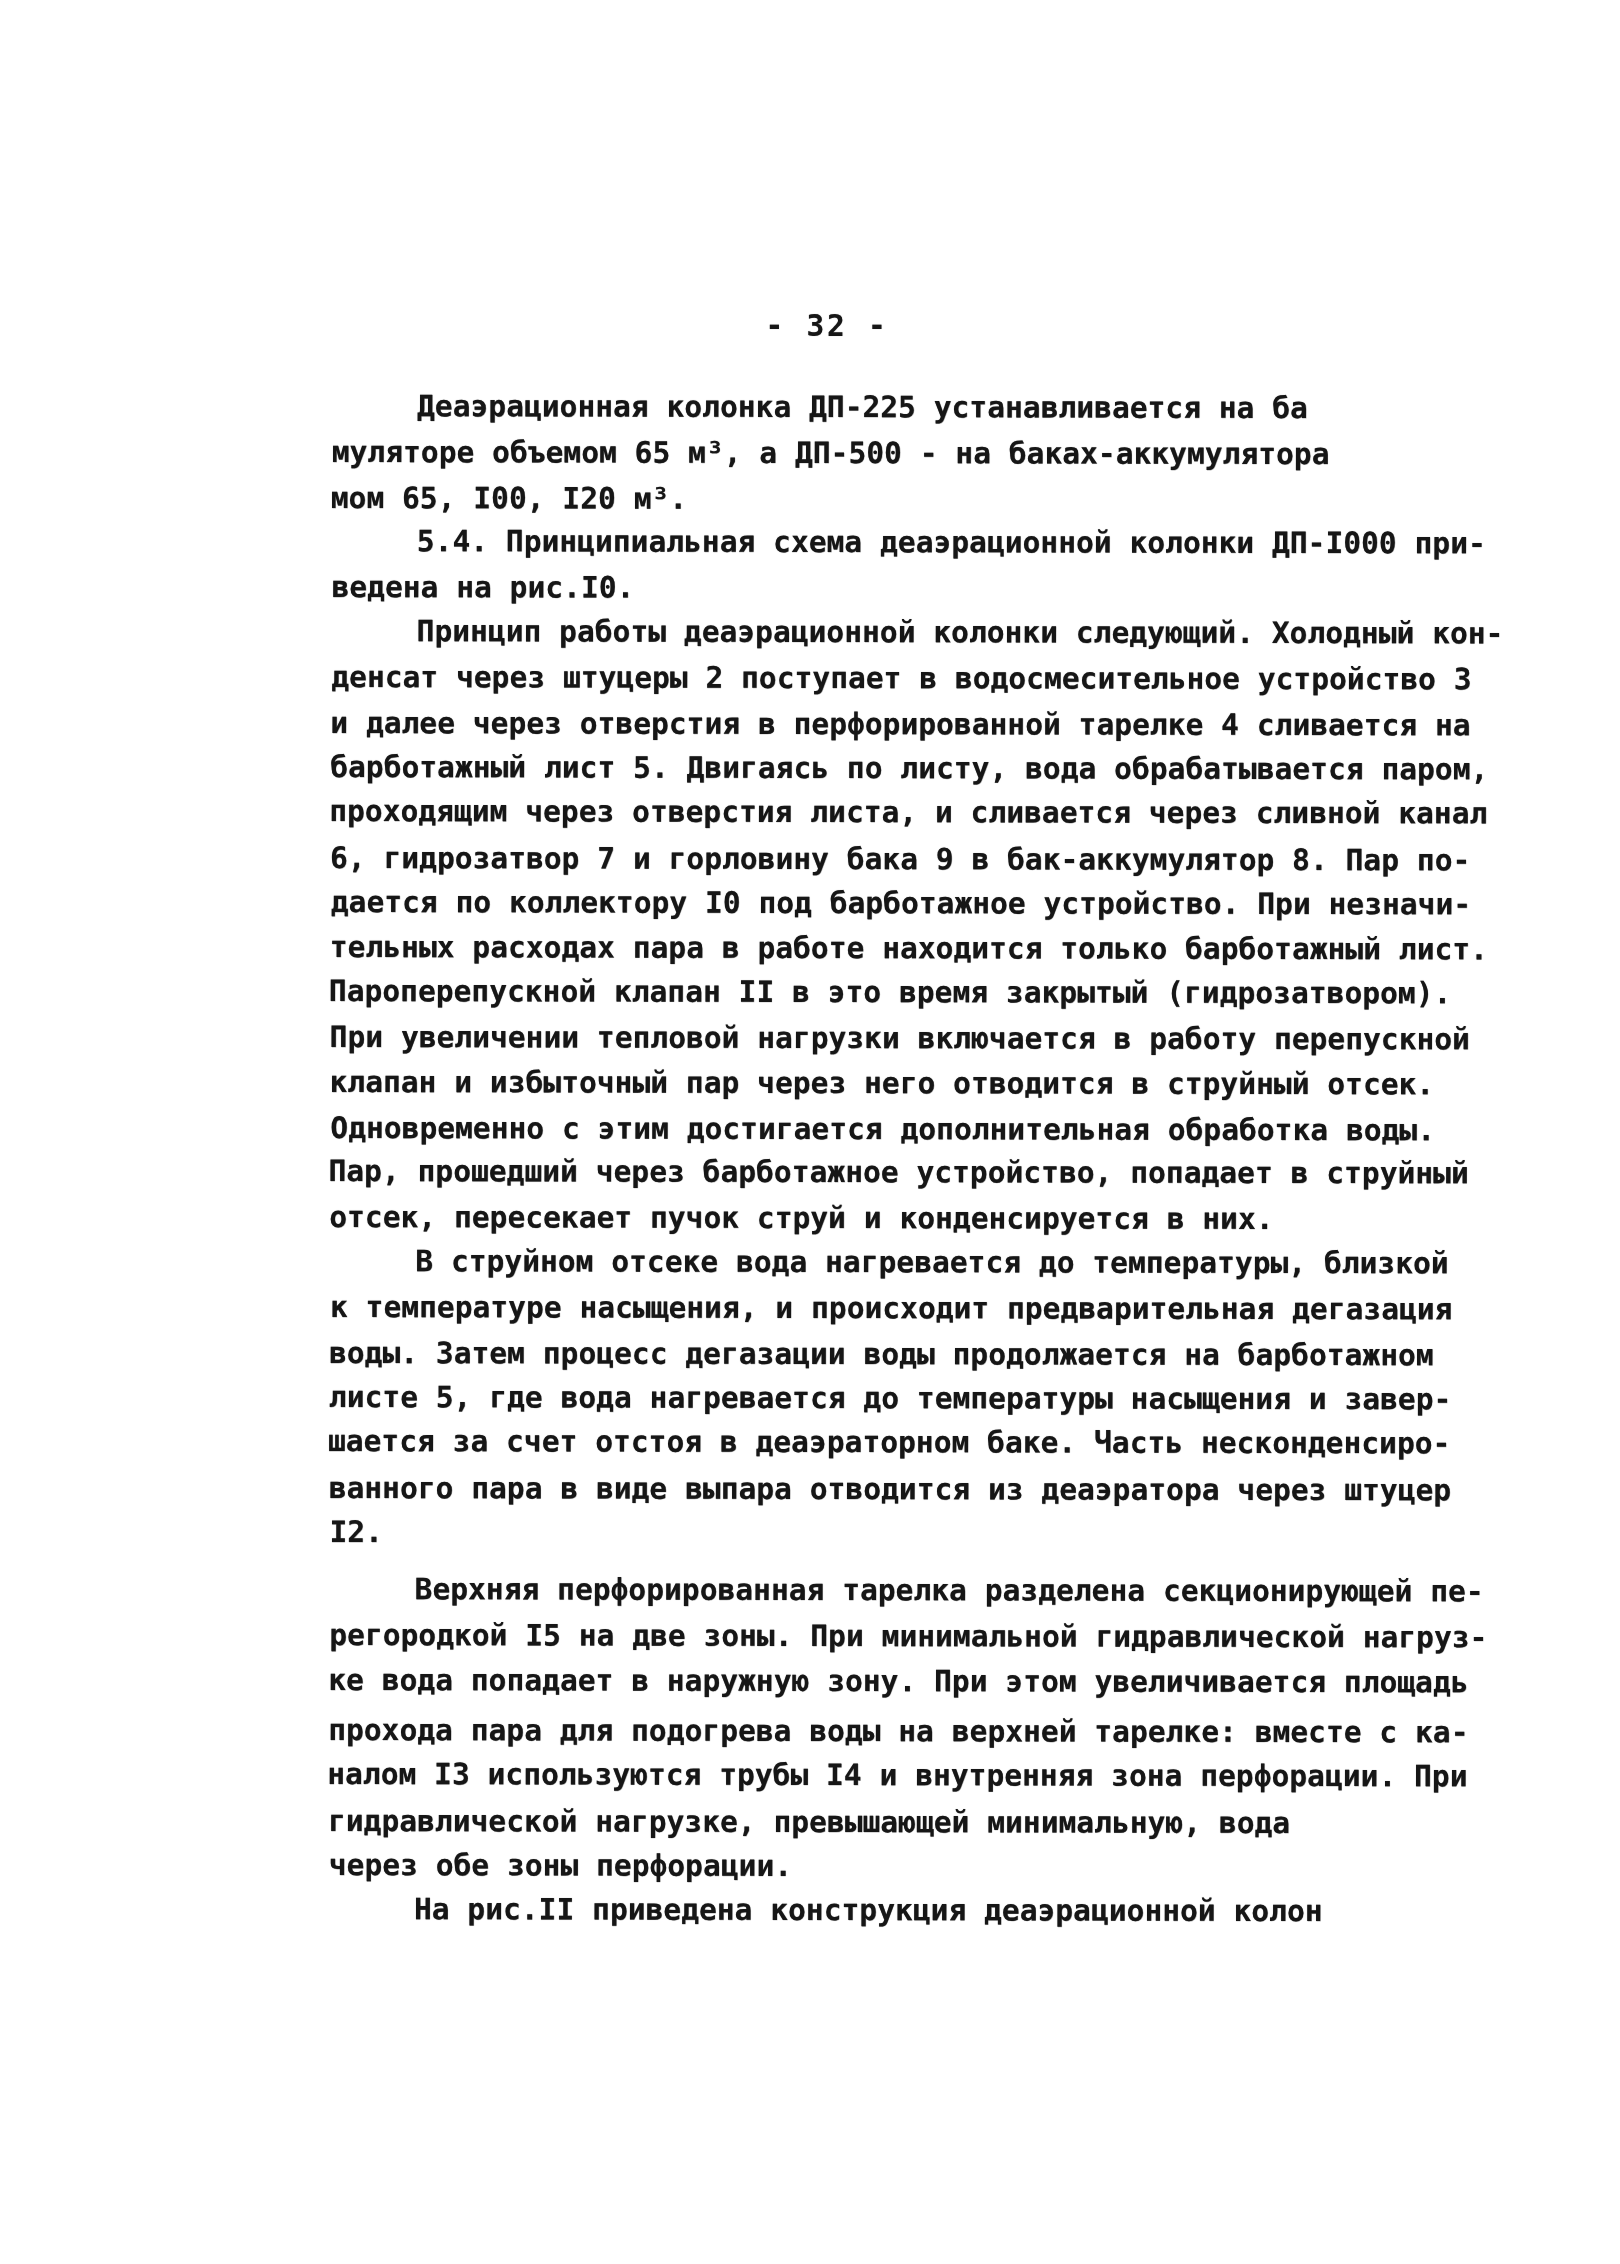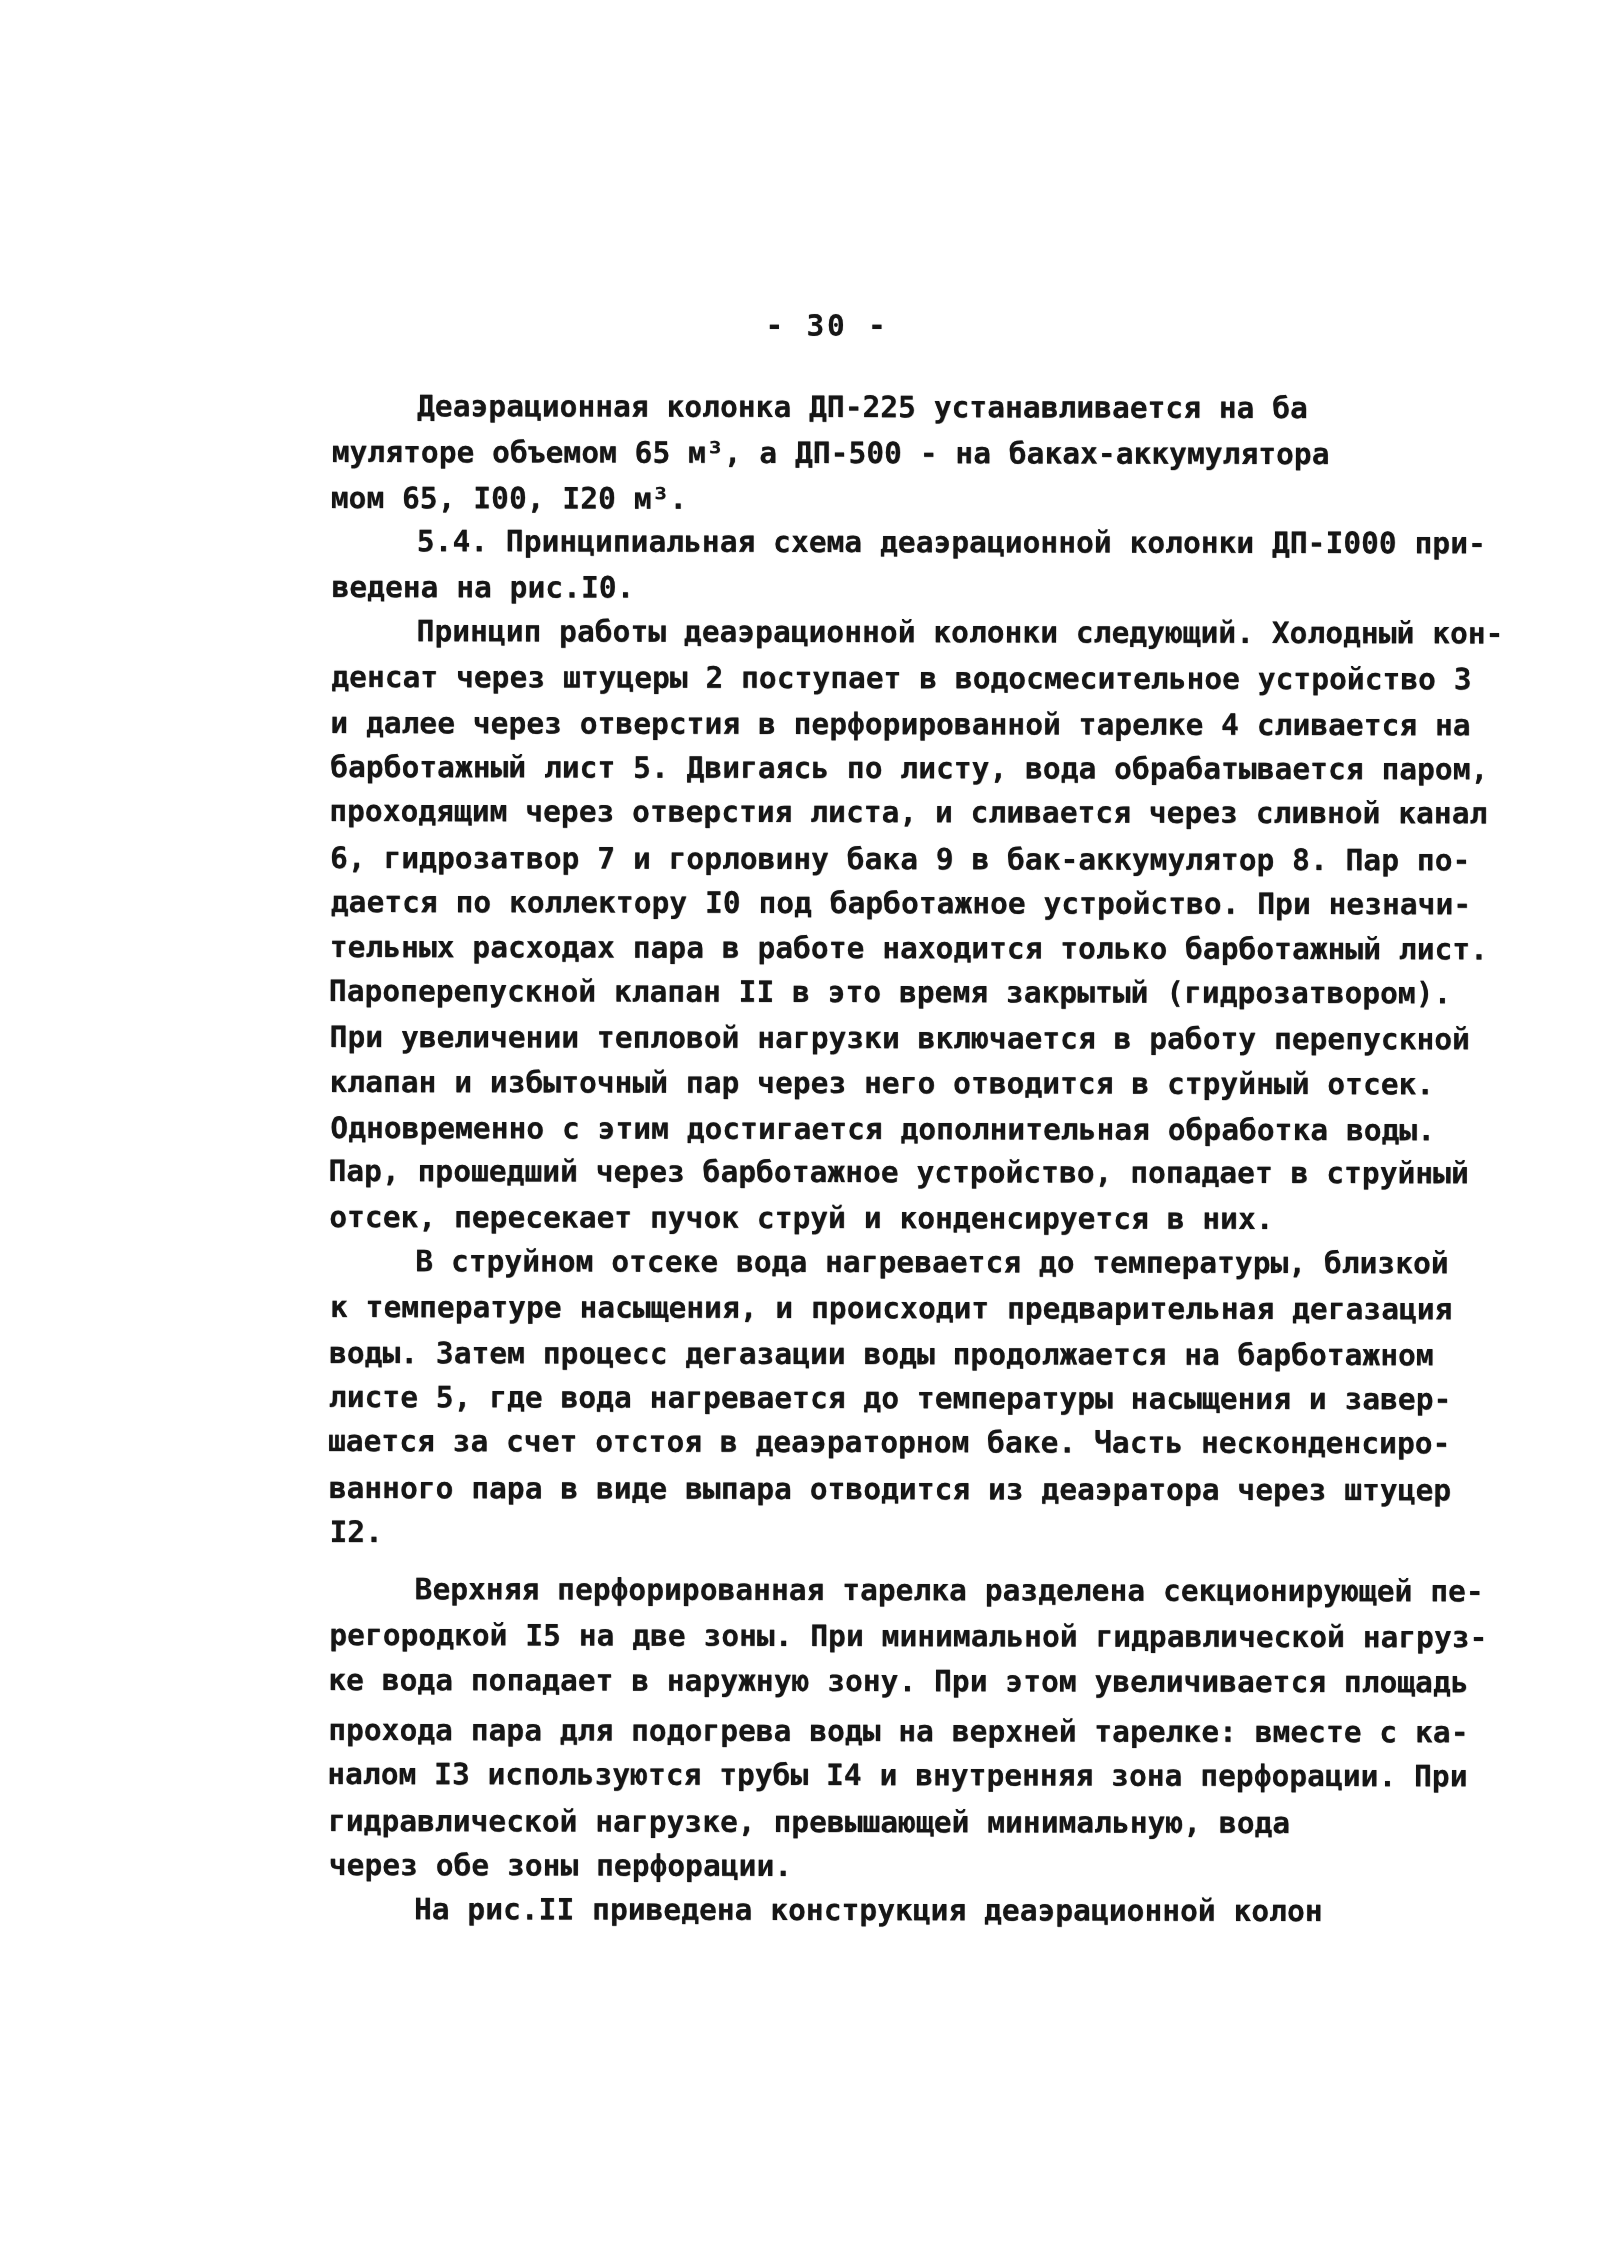--- a/index.html
+++ b/index.html
@@ -57,21 +57,21 @@
   .para .line:nth-child(4n+1) { top: -0.9px; left: -0.9px; }
   .para .line:nth-child(5n+2) { left: 0.9px; }
   .para-5 { margin-top: 12.5px; }
   .para-5 .line:nth-child(4) { margin-top: 5.4px; top: 0; }
 </style>
 </head>
 <body>
 
 <div class="page">
 
-  <div class="page-number">- 30 -</div>
+  <div class="page-number">- 32 -</div>
 
   <div class="body-text">
 
     <div class="para para-1">
       <div class="line first">Деаэрационная колонка ДП-225 устанавливается на ба</div>
       <div class="line">муляторе объемом 65 м³, а ДП-500 - на баках-аккумулятора</div>
       <div class="line">мом 65, I00, I20 м³.</div>
     </div>
 
     <div class="para para-2">

